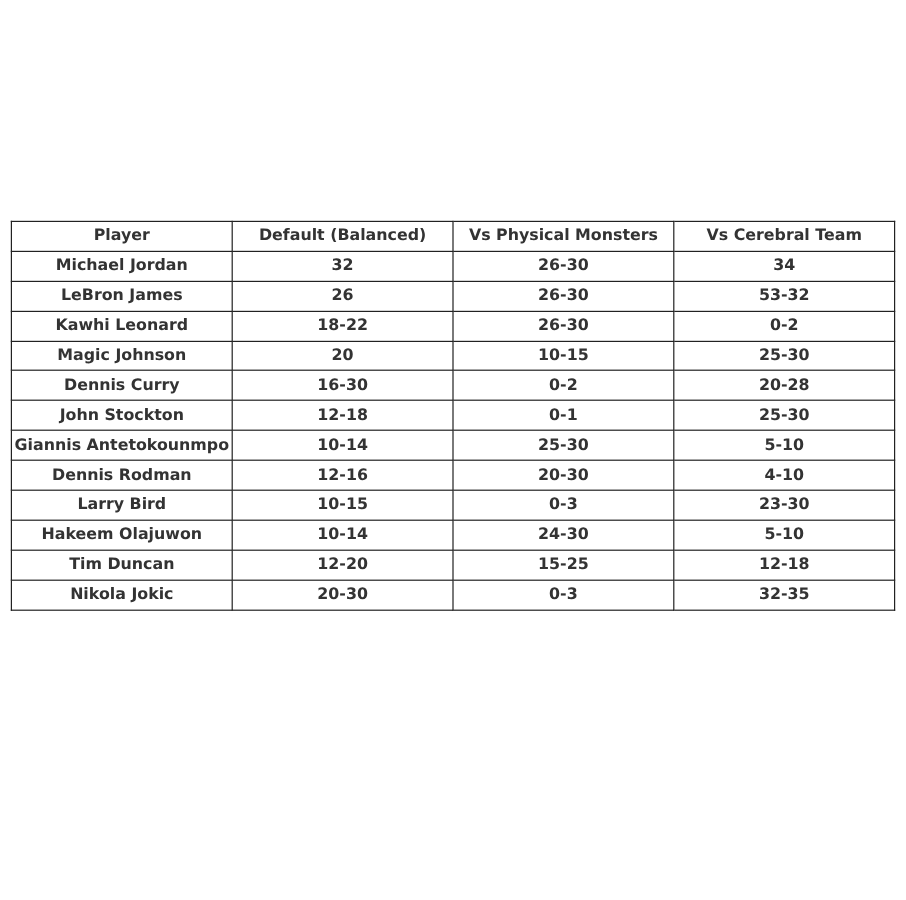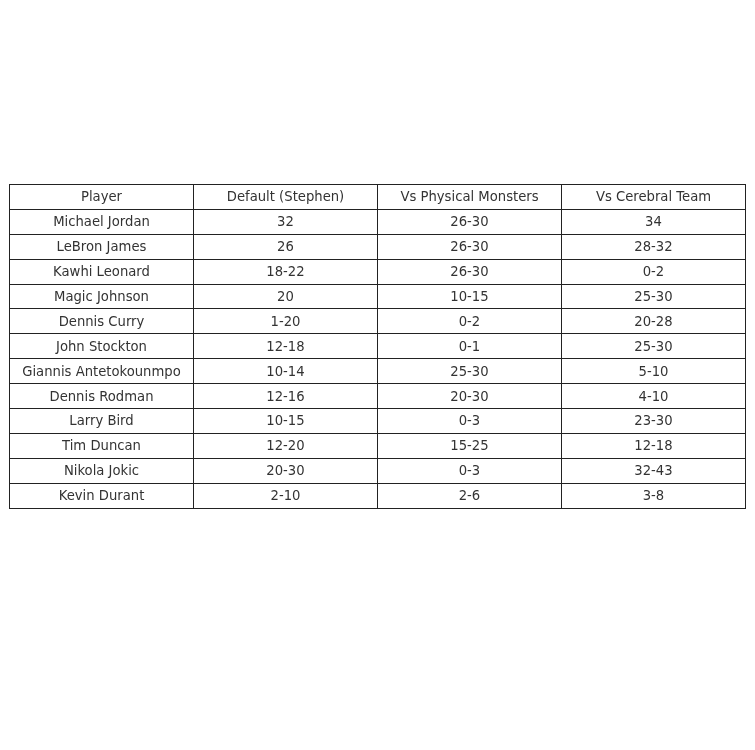--- a/index.html
+++ b/index.html
@@ -25,74 +25,74 @@
       width: 737px;
       table-layout: fixed;
     }
     th, td {
       border: 1.3px solid #222222;
       height: 23.9px;
       padding: 0;
       text-align: center;
       vertical-align: middle;
       font-size: 13.2px;
-      font-weight: normal;
+      font-weight: bold;
       color: #333333;
       white-space: nowrap;
       overflow: hidden;
     }
     col.c0, col.c1, col.c2, col.c3 { width: 25%; }
   </style>
 </head>
 <body>
 
 <div class="table-wrap">
   <table>
     <colgroup>
       <col class="c0">
         <col class="c1">
         <col class="c2">
         <col class="c3">
     </colgroup>
     <thead>
       <tr>
         <th>Player</th>
-        <th>Default (Stephen)</th>
+        <th>Default (Balanced)</th>
         <th>Vs Physical Monsters</th>
         <th>Vs Cerebral Team</th>
       </tr>
     </thead>
     <tbody>
       <tr>
         <td>Michael Jordan</td>
         <td>32</td>
         <td>26-30</td>
         <td>34</td>
       </tr>
       <tr>
         <td>LeBron James</td>
         <td>26</td>
         <td>26-30</td>
-        <td>28-32</td>
+        <td>53-32</td>
       </tr>
       <tr>
         <td>Kawhi Leonard</td>
         <td>18-22</td>
         <td>26-30</td>
         <td>0-2</td>
       </tr>
       <tr>
         <td>Magic Johnson</td>
         <td>20</td>
         <td>10-15</td>
         <td>25-30</td>
       </tr>
       <tr>
         <td>Dennis Curry</td>
-        <td>1-20</td>
+        <td>16-30</td>
         <td>0-2</td>
         <td>20-28</td>
       </tr>
       <tr>
         <td>John Stockton</td>
         <td>12-18</td>
         <td>0-1</td>
         <td>25-30</td>
       </tr>
       <tr>
@@ -107,32 +107,32 @@
         <td>20-30</td>
         <td>4-10</td>
       </tr>
       <tr>
         <td>Larry Bird</td>
         <td>10-15</td>
         <td>0-3</td>
         <td>23-30</td>
       </tr>
       <tr>
+        <td>Hakeem Olajuwon</td>
+        <td>10-14</td>
+        <td>24-30</td>
+        <td>5-10</td>
+      </tr>
+      <tr>
         <td>Tim Duncan</td>
         <td>12-20</td>
         <td>15-25</td>
         <td>12-18</td>
       </tr>
       <tr>
         <td>Nikola Jokic</td>
         <td>20-30</td>
         <td>0-3</td>
-        <td>32-43</td>
-      </tr>
-      <tr>
-        <td>Kevin Durant</td>
-        <td>2-10</td>
-        <td>2-6</td>
-        <td>3-8</td>
+        <td>32-35</td>
       </tr>
     </tbody>
   </table>
 </div>
 
 </body></html>

